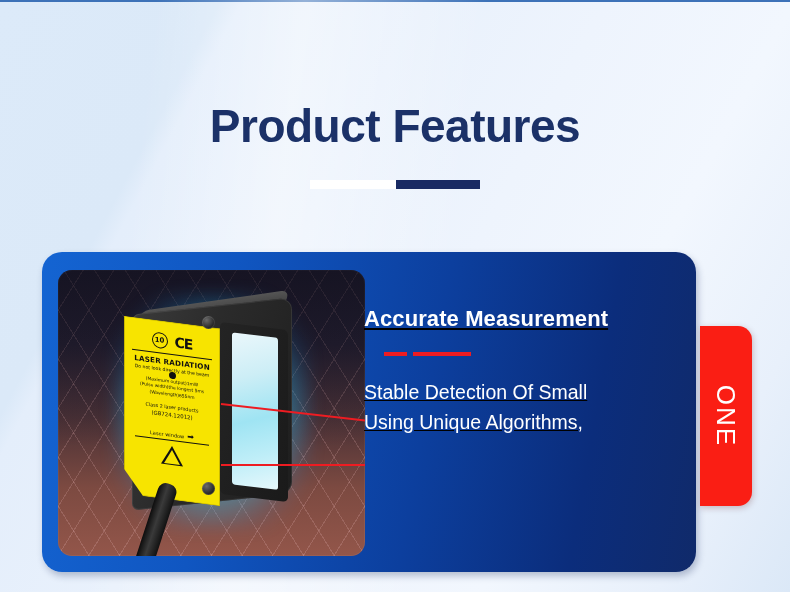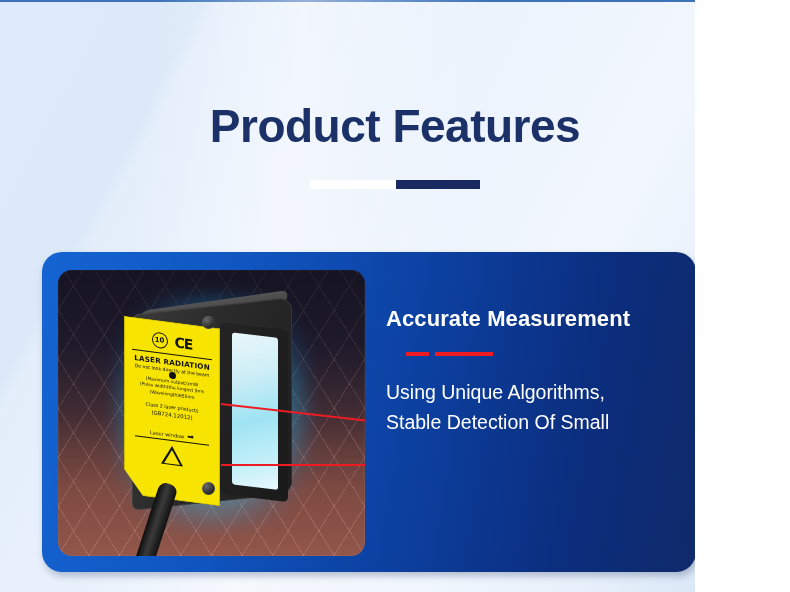--- a/index.html
+++ b/index.html
@@ -10,21 +10,21 @@
     width: 790px;
     height: 592px;
     overflow: hidden;
     font-family: "Liberation Sans", sans-serif;
     background: #ffffff;
   }
 
   
   .page {
     position: relative;
-    width: 695px;
+    width: 790px;
     height: 592px;
     overflow: hidden;
     background:
       linear-gradient(118deg,
         #dceaf9 0%,
         #dbe9f8 20%,
         #e4eefb 22%,
         #eef4fd 55%,
         #f2f7fe 72%,
         #e8f0fb 88%,
@@ -258,22 +258,23 @@
     height: 2px;
     background: #ee1c22;
     transform-origin: left center;
   }
   .laser-line.l1 { left: 163px; top: 133px; width: 210px; transform: rotate(6.5deg); }
   .laser-line.l2 { left: 163px; top: 194px; width: 205px; transform: rotate(0deg); }
 
   
   .card-text {
     position: absolute;
-    left: 344px; top: 54px;
+    left: 322px; top: 54px;
     width: 310px;
+    text-decoration: underline;
   }
   .feature-heading {
     font-size: 22px;
     font-weight: bold;
     color: #ffffff;
     letter-spacing: .1px;
     white-space: nowrap;
   }
   .red-divider {
     display: flex;
@@ -380,22 +381,22 @@
       <div class="laser-line l2"></div>
     </div>
 
     <div class="card-text">
       <div class="feature-heading">Accurate Measurement</div>
       <div class="red-divider">
         <span class="d-short"></span>
         <span class="d-long"></span>
       </div>
       <div class="feature-body">
+        <span class="line">Stable Detection Of Small</span>
         <span class="line">Using Unique Algorithms,</span>
-        <span class="line">Stable Detection Of Small</span>
       </div>
     </div>
   </div>
 
   <div class="number-tab">
     <div class="tab-label">ONE</div>
   </div>
 
 </div>
 

